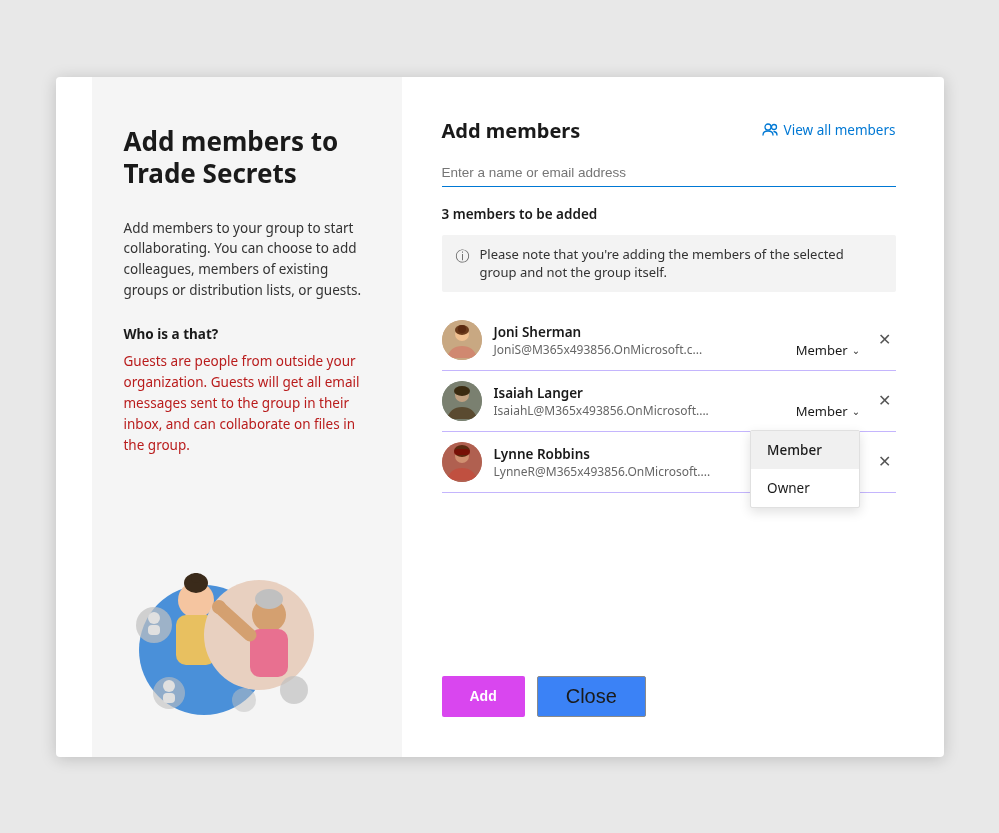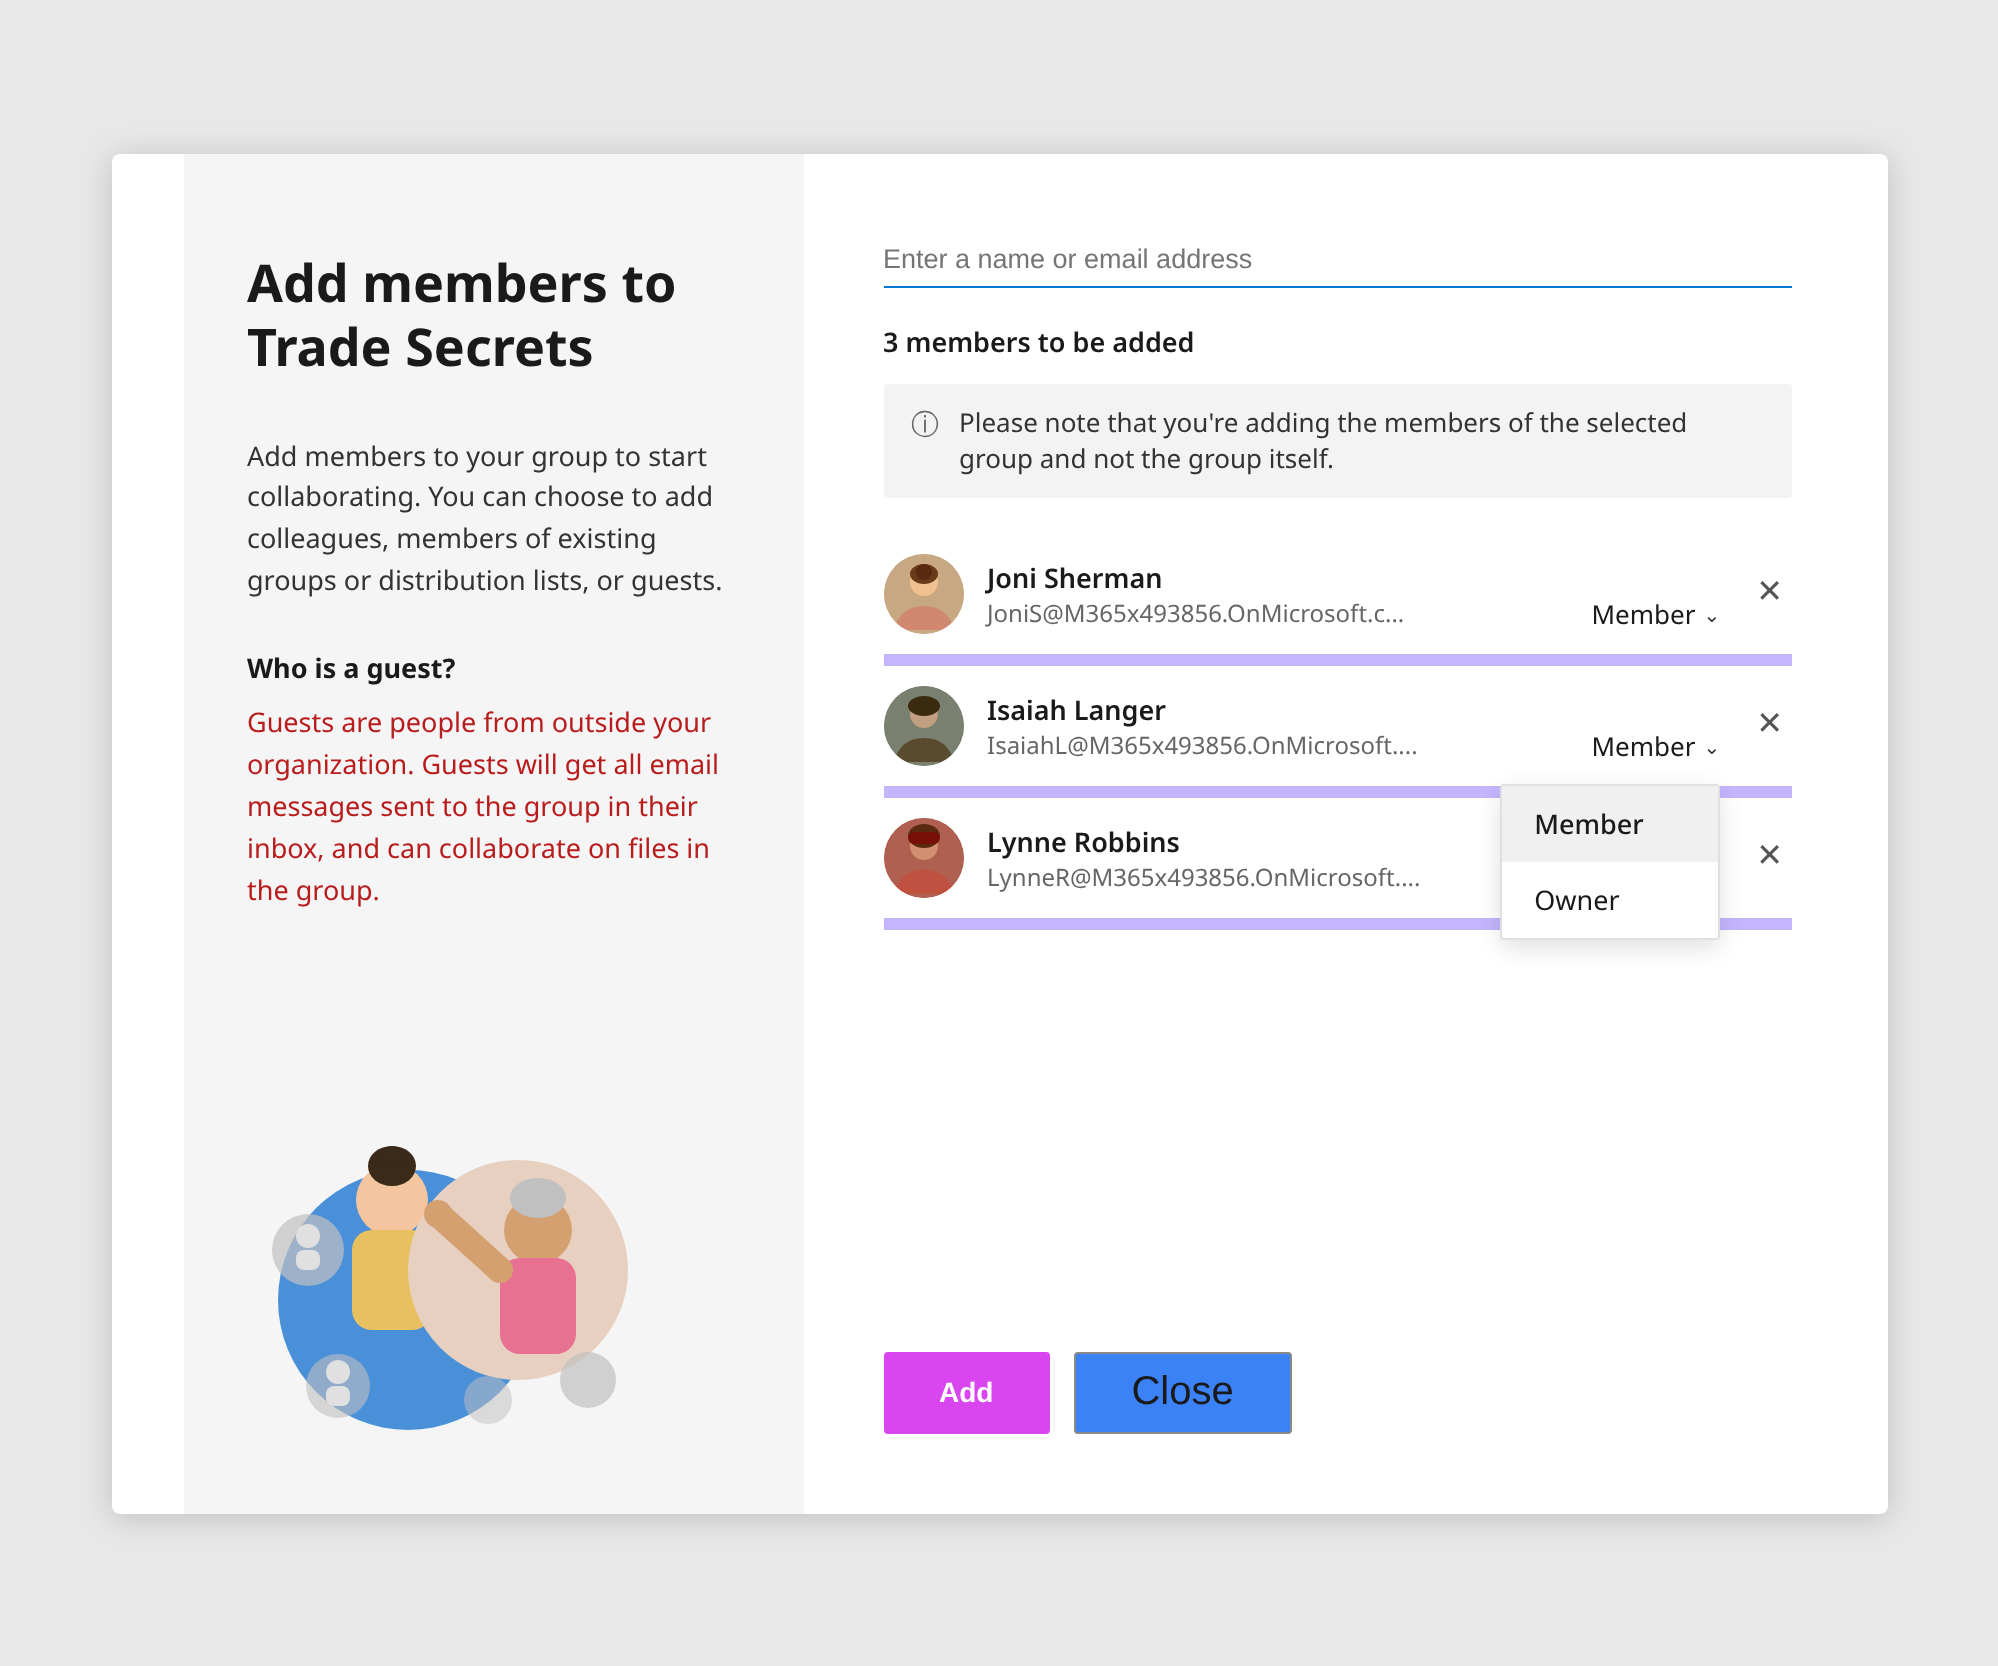--- a/index.html
+++ b/index.html
@@ -143,21 +143,21 @@
       display: flex;
       flex-direction: column;
       gap: 0;
       flex: 1;
       position: relative;
     }
     .member-row {
       display: flex;
       align-items: center;
       padding: 10px 0;
-      border-bottom: 6px solid #c4b5fd;
+      border-bottom: 1px solid #c4b5fd;
       position: relative;
     }
     .avatar {
       width: 40px;
       height: 40px;
       border-radius: 50%;
       flex-shrink: 0;
       overflow: hidden;
       margin-right: 12px;
     }
@@ -250,21 +250,21 @@
   </style>
 </head>
 <body>
 
 <div class="dialog">
 
   <div class="left-panel">
     <div class="left-panel-content">
       <div class="left-title">Add members to Trade Secrets</div>
       <p class="left-description">Add members to your group to start collaborating. You can choose to add colleagues, members of existing groups or distribution lists, or guests.</p>
-      <p class="who-guest-title">Who is a guest?</p>
+      <p class="who-guest-title">Who is a that?</p>
       <p class="who-guest-desc">Guests are people from outside your organization. Guests will get all email messages sent to the group in their inbox, and can collaborate on files in the group.</p>
     </div>
     <div class="illustration">
 
       <svg class="illus-svg" viewBox="0 0 200 180" xmlns="http://www.w3.org/2000/svg">
 
         <circle cx="80" cy="105" r="65" fill="#4A90D9"></circle>
 
         <circle cx="72" cy="55" r="18" fill="#f5c5a0"></circle>
 
@@ -295,20 +295,32 @@
         <circle cx="30" cy="73" r="6" fill="#e0e0e0"></circle>
         <rect x="24" y="80" width="12" height="10" rx="4" fill="#e0e0e0"></rect>
 
         <circle cx="45" cy="141" r="6" fill="#e0e0e0"></circle>
         <rect x="39" y="148" width="12" height="10" rx="4" fill="#e0e0e0"></rect>
       </svg>
     </div>
   </div>
 
   <div class="right-panel">
+    <div class="right-header">
+      <span class="panel-title">Add members</span>
+      <a class="view-all-link">
+        <svg class="view-all-icon" viewBox="0 0 16 16" fill="none" xmlns="http://www.w3.org/2000/svg">
+          <circle cx="6" cy="5" r="3" stroke="#0078d4" stroke-width="1.3"></circle>
+          <path d="M1 13c0-2.5 2-4 5-4s5 1.5 5 4" stroke="#0078d4" stroke-width="1.3" stroke-linecap="round"></path>
+          <circle cx="12" cy="5" r="2.5" stroke="#0078d4" stroke-width="1.3"></circle>
+          <path d="M12 9.5c1.5.2 3 1.2 3 3.5" stroke="#0078d4" stroke-width="1.3" stroke-linecap="round"></path>
+        </svg>
+        <span>View all members</span>
+      </a>
+    </div>
 
     <div class="search-input-wrapper">
       <input class="search-input" type="text" placeholder="Enter a name or email address" style="">
     </div>
 
     <div class="members-count">3 members to be added</div>
 
     <div class="notice-box">
       <span class="notice-icon">ⓘ</span>
       <span class="notice-text">Please note that you're adding the members of the selected group and not the group itself.</span>

